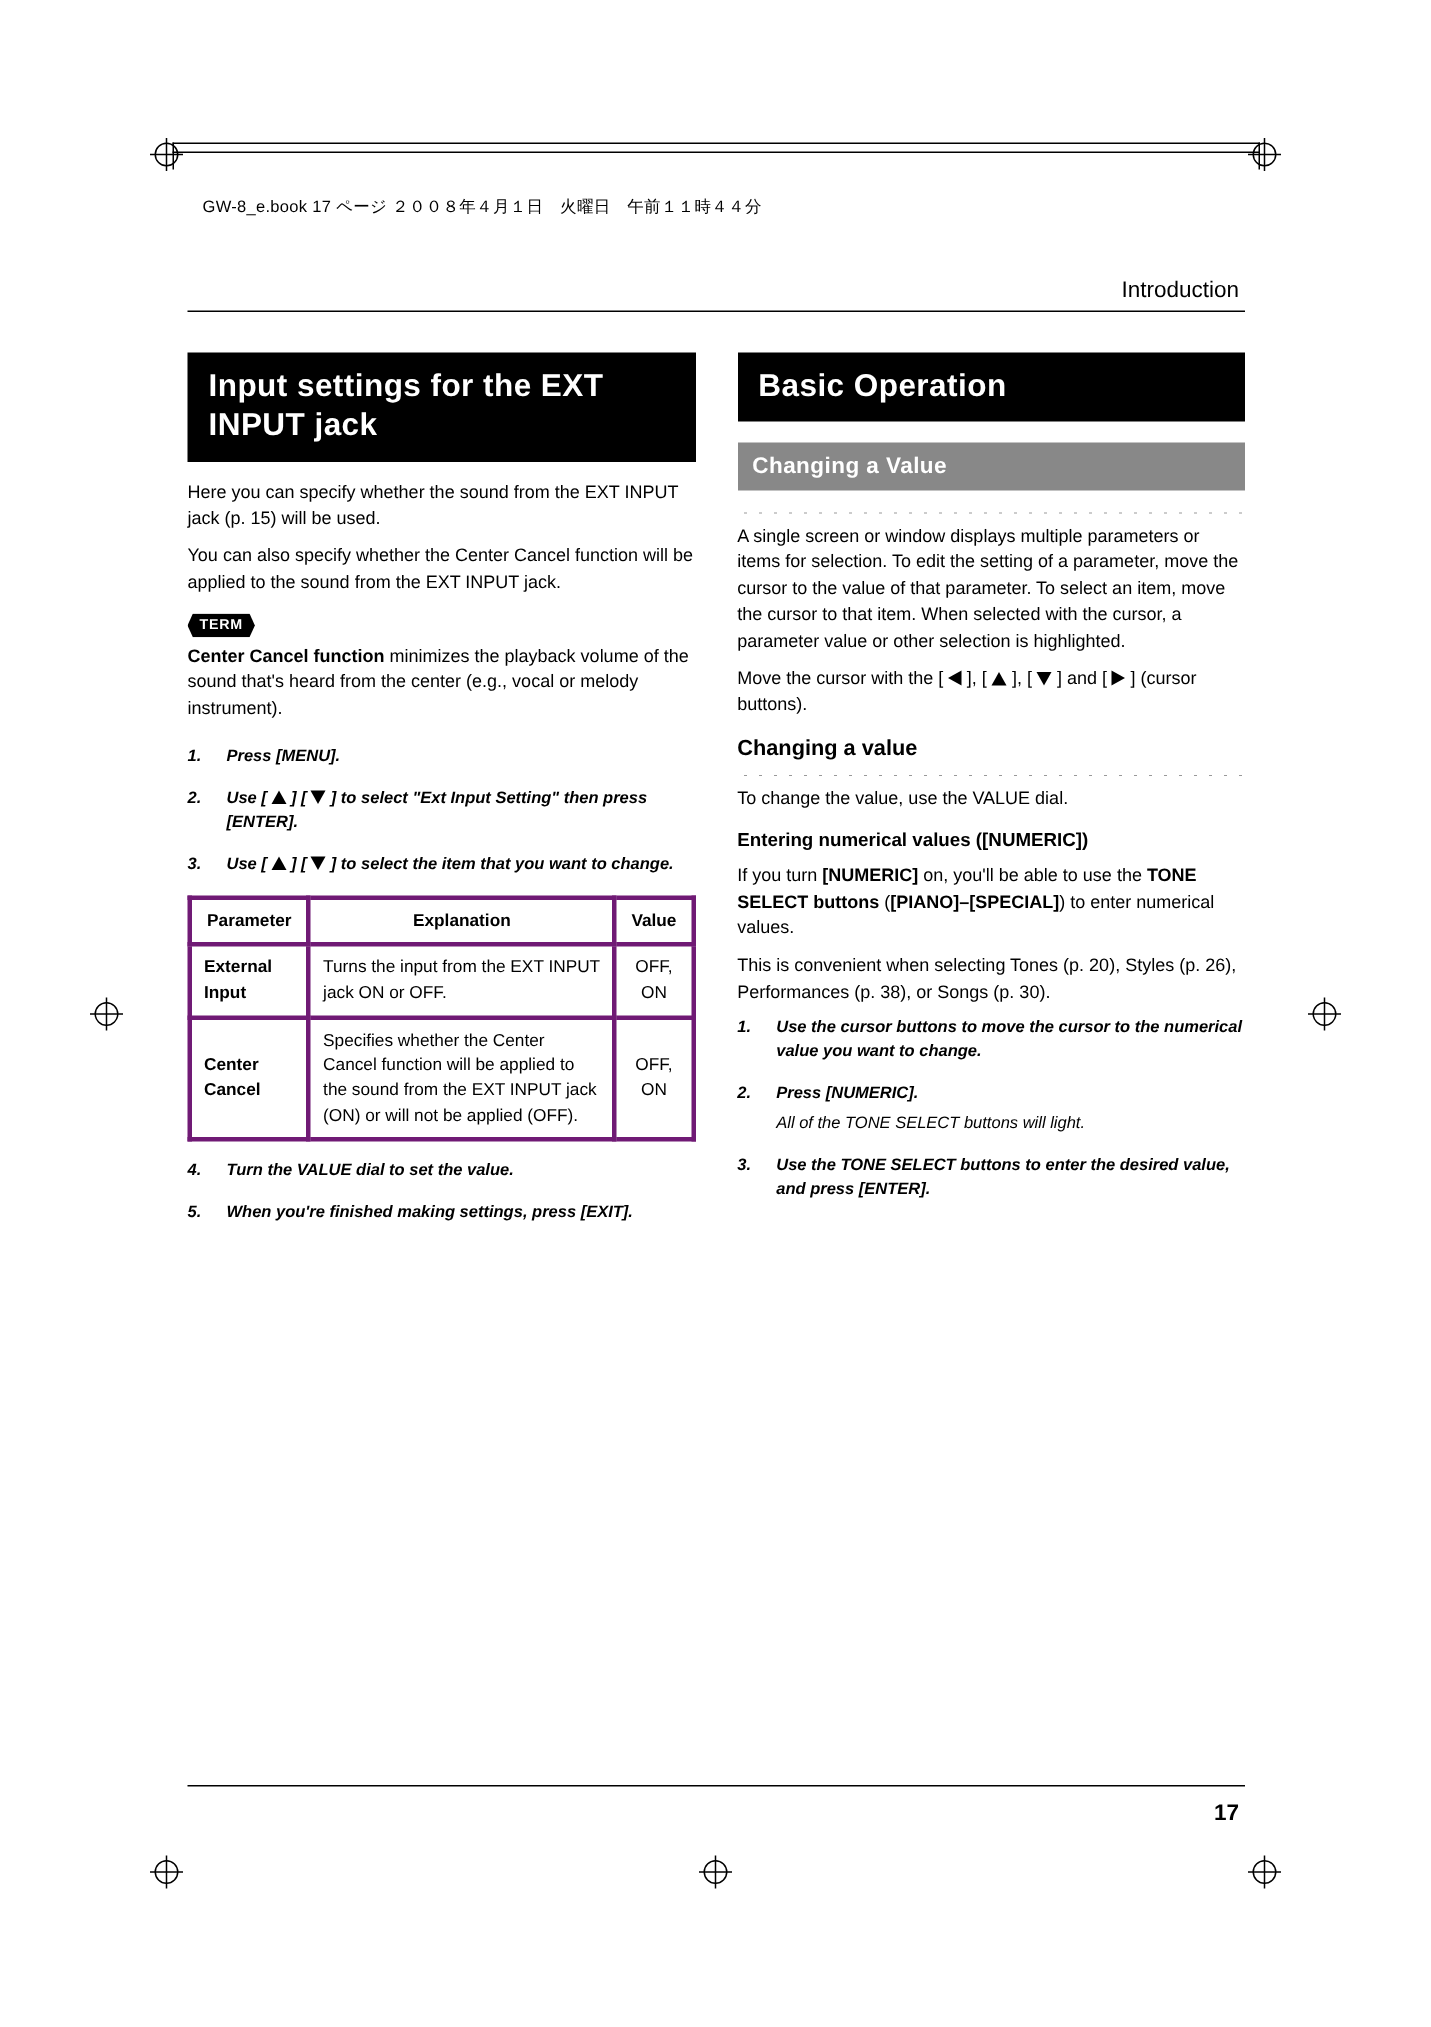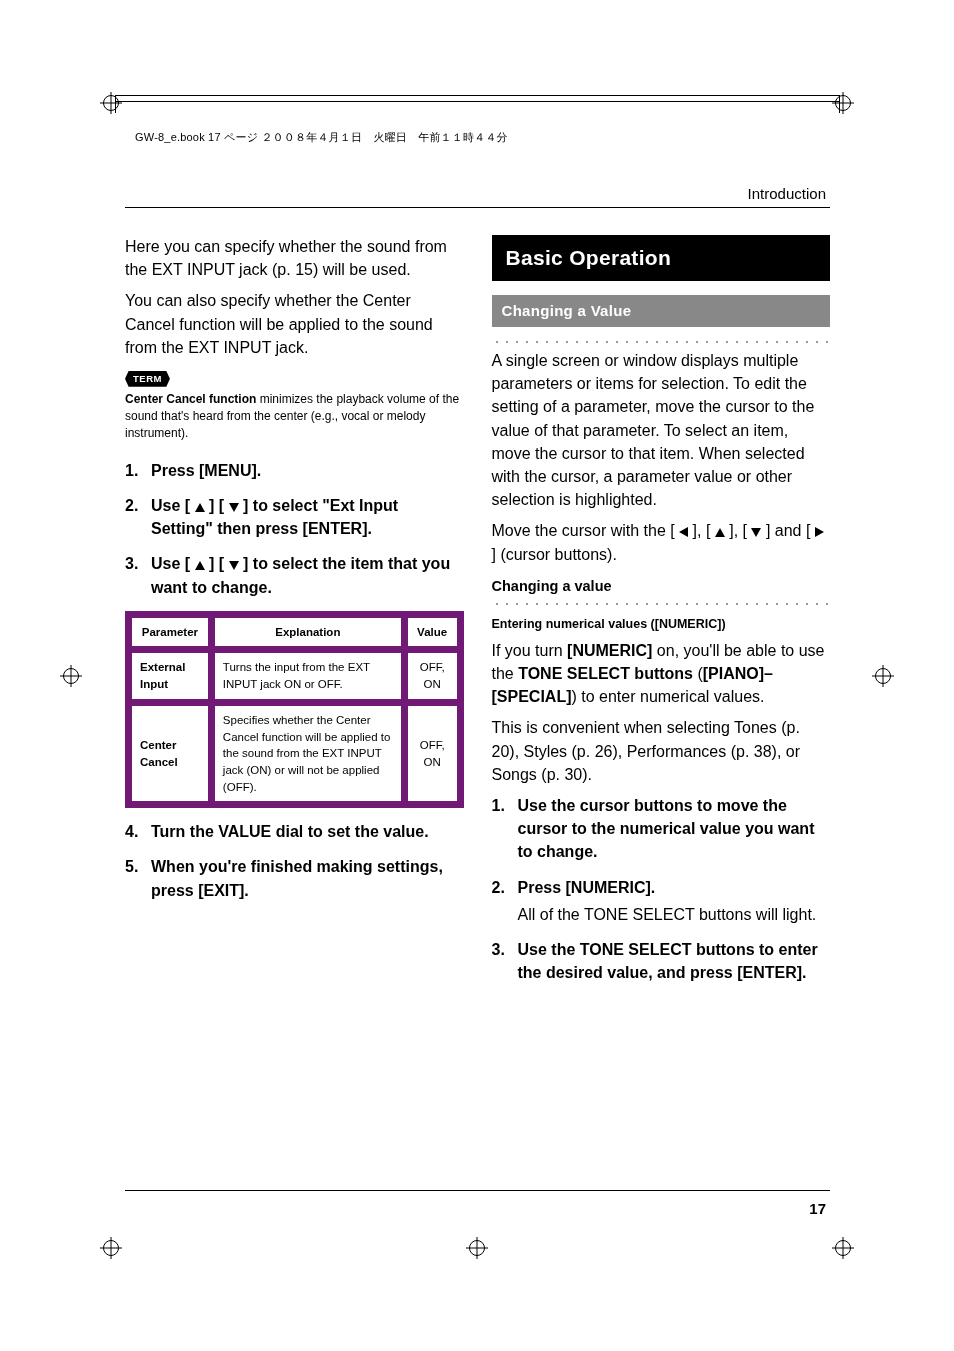--- a/index.html
+++ b/index.html
@@ -29,39 +29,39 @@
 
   .cols { position:absolute; top:150px; left:0; right:0; bottom:60px; display:flex; gap:28px; }
   .col { width: 50%; font-size: 12px; line-height: 1.45; }
 
   h1.box { background:#000; color:#fff; font-size:21px; font-weight:600; padding: 10px 12px 10px 14px; margin-bottom:12px; letter-spacing:0.3px; line-height:1.25;}
   h2.bar { background:#888; color:#fff; font-size:15px; font-weight:600; padding:5px 10px; margin: 14px 0 10px; letter-spacing:0.3px;}
   h3.sub { font-size:14.5px; font-weight:700; margin: 10px 0 2px; }
   .dotted { height:6px; margin:2px 0 6px; background-image: radial-gradient(#999 1px, transparent 1px); background-size: 10px 6px; background-repeat:repeat-x; background-position: 0 2px;}
   h4.sub2 { font-size:12.5px; font-weight:700; margin: 10px 0 6px; }
 
-  p { margin: 0 0 8px; font-size:16px; }
+  p { margin: 0 0 8px; font-size:12px; }
 
   .term-tag { display:inline-block; background:#000; color:#fff; font-size:9.5px; font-weight:700; padding:1px 8px 1px 8px; clip-path: polygon(8% 0, 92% 0, 100% 50%, 92% 100%, 8% 100%, 0 50%); letter-spacing:0.5px; margin: 4px 0 4px;}
   .term-body { font-size:12px; margin-bottom:16px;}
   .term-body b{font-weight:700;}
 
   ol.steps { list-style:none; counter-reset: step; margin: 6px 0 10px; }
-  ol.steps > li { counter-increment: step; position:relative; padding-left: 26px; margin: 0 0 12px; font-weight:600; font-size:16px;}
+  ol.steps > li { counter-increment: step; position:relative; padding-left: 26px; margin: 0 0 12px; font-weight:600; font-size:11px;font-style:italic;}
   ol.steps > li::before { content: counter(step) "."; position:absolute; left:0; top:0; font-weight:700;}
   ol.steps > li .note { font-weight:400; display:block; margin-top:4px;}
 
   .tri { display:inline-block; width:0; height:0; vertical-align:-1px;}
   .tri.up { border-left:5px solid transparent;border-right:5px solid transparent;border-bottom:9px solid #000;}
   .tri.down { border-left:5px solid transparent;border-right:5px solid transparent;border-top:9px solid #000;}
   .tri.left { border-top:5px solid transparent;border-bottom:5px solid transparent;border-right:9px solid #000;}
   .tri.right { border-top:5px solid transparent;border-bottom:5px solid transparent;border-left:9px solid #000;}
 
   table.param { width:100%; border-collapse:collapse; font-size:11.5px; margin: 4px 0 12px;}
-  table.param th, table.param td { border:7px solid #701a75; padding:6px 8px; vertical-align:middle; }
+  table.param th, table.param td { border:3px solid #701a75; padding:6px 8px; vertical-align:middle; }
   table.param th { font-weight:700; text-align:center;}
   table.param td.c { font-weight:600;}
   table.param td.v { text-align:center;}
 
   .footer-rule { position:absolute; left:0; right:0; bottom:44px; border-top:1.5px solid #000;}
   .page-num { position:absolute; right:4px; bottom:18px; font-weight:700; font-size:15px;}
 </style>
 </head>
 <body>
 
@@ -96,20 +96,21 @@
       <div class="corner-r"></div>
   </div>
   <div class="running-title">GW-8_e.book 17 ページ ２００８年４月１日　火曜日　午前１１時４４分</div>
 
   <div class="chapter">Introduction</div>
   <div class="chapter-underline"></div>
 
   <div class="cols">
 
     <div class="col">
+      <h1 class="box">Input settings for the EXT INPUT jack</h1>
 
       <p>Here you can specify whether the sound from the EXT INPUT jack (p. 15) will be used.</p>
       <p>You can also specify whether the Center Cancel function will be applied to the sound from the EXT INPUT jack.</p>
 
       <span class="term-tag">TERM</span>
       <p class="term-body">
         <b>Center Cancel function</b><span> minimizes the playback volume of the sound that's heard from the center (e.g., vocal or melody instrument).</span>
       </p>
 
       <ol class="steps">
@@ -156,20 +157,21 @@
       <h2 class="bar">Changing a Value</h2>
 
       <div class="dotted"></div>
       <p>A single screen or window displays multiple parameters or items for selection. To edit the setting of a parameter, move the cursor to the value of that parameter. To select an item, move the cursor to that item. When selected with the cursor, a parameter value or other selection is highlighted.</p>
       <p>
         <span>Move the cursor with the [ </span><span class="tri left"></span><span> ], [ </span><span class="tri up"></span><span> ], [ </span><span class="tri down"></span><span> ] and [ </span><span class="tri right"></span><span> ] (cursor buttons).</span>
       </p>
 
       <h3 class="sub">Changing a value</h3>
       <div class="dotted"></div>
+      <p>To change the value, use the VALUE dial.</p>
 
       <h4 class="sub2">Entering numerical values ([NUMERIC])</h4>
       <p>
         <span>If you turn </span><b>[NUMERIC]</b><span> on, you'll be able to use the </span><b>TONE SELECT buttons</b><span> (</span><b>[PIANO]–[SPECIAL]</b><span>) to enter numerical values.</span>
       </p>
       <p>This is convenient when selecting Tones (p. 20), Styles (p. 26), Performances (p. 38), or Songs (p. 30).</p>
 
       <ol class="steps">
         <li><span>Use the cursor buttons to move the cursor to the numerical value you want to change.</span></li>
         <li>

